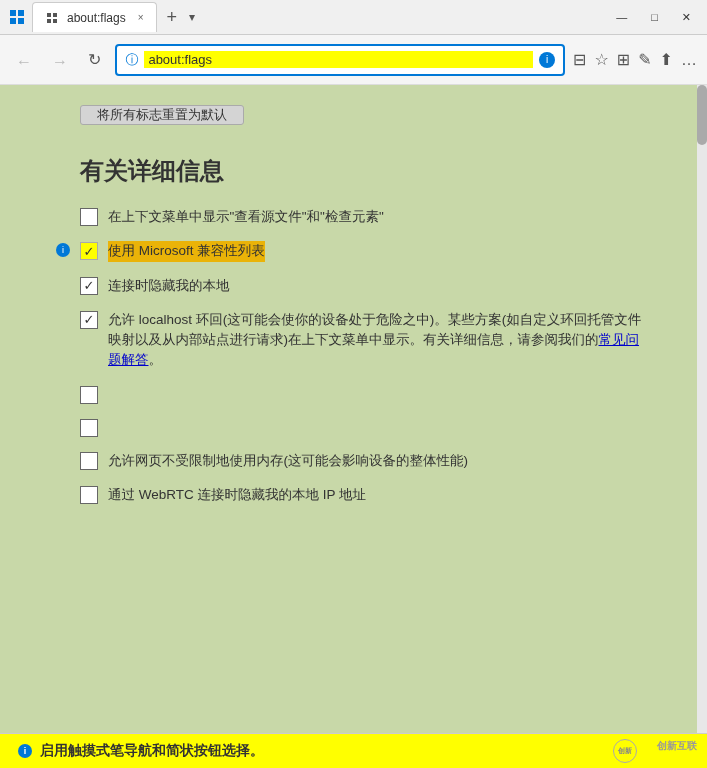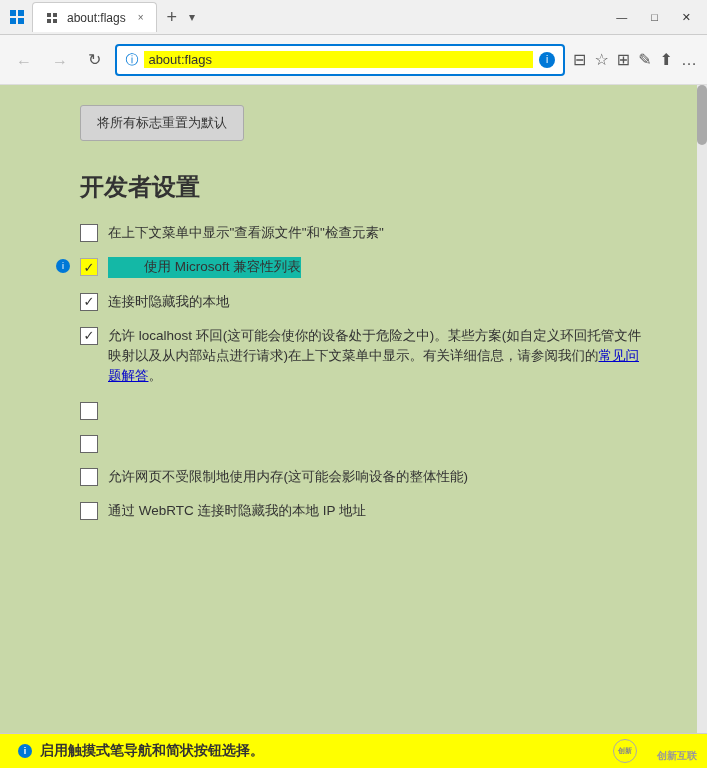--- a/index.html
+++ b/index.html
@@ -78,21 +78,21 @@
       height: calc(768px - 35px - 50px - 35px);
       overflow-y: auto;
       padding: 20px 60px 20px 80px;
       position: relative;
     }
 
     .reset-btn {
       background: #d4d4d4;
       border: 1px solid #aaa;
       border-radius: 3px;
-      padding: 8px 16px;
+      padding: 0 16px;
       font-size: 13px;
       cursor: pointer;
       margin-bottom: 30px;
       color: #333;
     }
 
     .section-title {
       font-size: 24px;
       font-weight: bold;
       color: #333;
@@ -140,22 +140,21 @@
       background: yellow;
       border: 1px solid #aaa;
     }
 
     .setting-label {
       font-size: 13.5px;
       color: #333;
       line-height: 1.5;
     }
     .setting-label.highlighted {
-      background: #14b8a6;
-      padding-left: 36px;
+      background: #eab308;
     }
     .setting-label a {
       color: #0000cc;
       text-decoration: underline;
     }
 
     
     .notification-bar {
       height: 35px;
       background: yellow;
@@ -177,21 +176,21 @@
       display: flex; align-items: center; justify-content: center;
       color: #fff;
       font-size: 9px;
     }
     .brand-logo {
       position: absolute;
       right: 10px;
       font-size: 10px;
       color: #999;
       display: flex;
-      align-items: flex-end;
+      align-items: flex-start;
       gap: 20px;
     }
     .brand-circle {
       width: 24px; height: 24px;
       border: 1px solid #aaa;
       border-radius: 50%;
       display: flex; align-items: center; justify-content: center;
       font-size: 9px;
       color: #888;
     }
@@ -252,21 +251,21 @@
     <span class="addr-icon">⊞</span>
     <span class="addr-icon">✎</span>
     <span class="addr-icon">⬆</span>
     <span class="addr-icon">…</span>
   </div>
 </div>
 
 <div class="page">
   <button class="reset-btn">将所有标志重置为默认</button>
 
-  <h1 class="section-title">开发者设置</h1>
+  <h1 class="section-title">有关详细信息</h1>
 
   <div class="settings-list">
 
     <div class="setting-item">
       <div class="checkbox"></div>
       <span class="setting-label">在上下文菜单中显示"查看源文件"和"检查元素"</span>
     </div>
 
     <div class="setting-item" style="position:relative;">
       <div class="bullet" style="position:absolute;left:-24px;top:2px;width:14px;height:14px;background:#0078d7;border-radius:50%;display:flex;align-items:center;justify-content:center;color:#fff;font-size:9px;">i</div>

